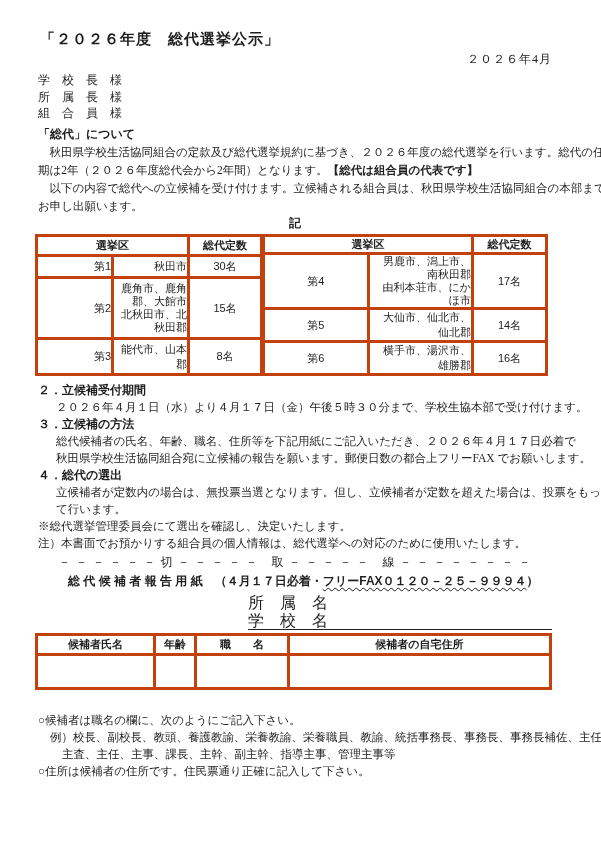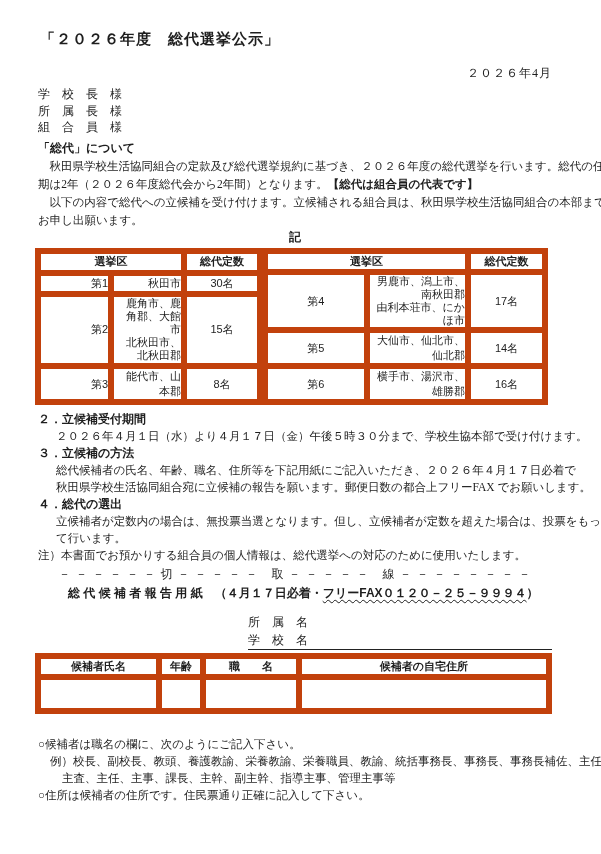--- a/index.html
+++ b/index.html
@@ -7,55 +7,55 @@
     width:601px;height:854px;background:#fff;overflow:hidden;
     font-family:"Liberation Serif","DejaVu Serif",serif;
     color:#1e1e1e;position:relative;box-sizing:border-box;
     padding:0 49px 0 38px;
   }
   .gothic{font-family:"Liberation Sans","DejaVu Sans",sans-serif;}
   .nowrap{white-space:nowrap;}
   .bold{font-weight:bold;}
 
   .doc-title{margin:30px 0 0 2px;font-size:15px;font-weight:bold;letter-spacing:1px;}
-  .issue-date{margin-top:16px;text-align:right;font-size:12px;letter-spacing:1px;}
+  .issue-date{margin-top:2px;text-align:right;font-size:12px;letter-spacing:1px;}
   .recipients{margin-top:4px;font-size:12px;line-height:16.5px;}
   .sender{margin-top:2px;text-align:right;font-size:12px;line-height:16.5px;}
 
   .about-heading{margin-top:4px;font-size:12px;font-weight:bold;line-height:17px;}
   .para{font-size:11.5px;line-height:18.2px;}
   .ki{font-size:12px;font-weight:bold;text-align:center;line-height:17px;}
 
   .sec-heading{font-size:12px;font-weight:bold;line-height:17px;}
   .sec-body{font-size:11.5px;line-height:17px;padding-left:18px;}
   .mt6{margin-top:6px;}
   .mt2{margin-top:2px;}
 
   .tables{display:flex;margin-left:-3px;margin-top:2px;}
   table{border-collapse:collapse;table-layout:fixed;font-size:11px;}
-  td,th{border:6px solid #c2410c;padding:0;font-weight:normal;}
+  td,th{border:3px solid #c2410c;padding:0;font-weight:normal;}
   th{font-weight:bold;text-align:center;}
   .t-left{width:228px;}
   .t-right{width:286px;margin-left:-1px;}
   .col-no{width:30px;text-align:right;}
   .col-no-r{width:32px;text-align:center;}
   .col-area{text-align:right;padding-left:5px;}
   .col-area div{line-height:13px;}
   .col-seats{width:70px;text-align:center;}
   .col-seats-r{width:71px;text-align:center;}
   .h18{height:18px;}
   .h20{height:20px;}
   .h32{height:32px;}
 
   .note-line{font-size:11.5px;line-height:17px;}
   .cutline{margin-top:2px;text-align:center;font-size:12px;line-height:17px;letter-spacing:1px;}
   .form-title{margin-top:1px;padding-left:30px;font-size:12px;font-weight:bold;line-height:18px;}
   .fax-wavy{text-decoration:underline;text-decoration-style:wavy;text-underline-offset:2px;text-decoration-thickness:1px;}
 
-  .form-fields{margin-top:12px;margin-left:210px;font-size:12px;}
+  .form-fields{margin-top:4px;margin-left:210px;font-size:16px;}
   .field-line{line-height:17.5px;}
   .field-underlined{border-bottom:1.5px solid #222;width:304px;box-sizing:border-box;}
 
   .cand-table{margin-left:-3px;margin-top:3px;width:517px;}
   .c-name{width:115px;text-align:center;}
   .c-age{width:38px;text-align:center;}
   .c-job{width:90px;text-align:center;margin-left:32px;}
   .c-addr{text-align:center;}
   .hrow{height:20px;}
   .erow{height:34px;}
@@ -148,20 +148,21 @@
   <div class="sec-body nowrap">２０２６年４月１日（水）より４月１７日（金）午後５時３０分まで、学校生協本部で受け付けます。</div>
 
   <div class="sec-heading gothic nowrap">３．立候補の方法</div>
   <div class="sec-body nowrap">総代候補者の氏名、年齢、職名、住所等を下記用紙にご記入いただき、２０２６年４月１７日必着で</div>
   <div class="sec-body nowrap">秋田県学校生活協同組合宛に立候補の報告を願います。郵便日数の都合上フリーFAX でお願いします。</div>
 
   <div class="sec-heading gothic nowrap">４．総代の選出</div>
   <div class="sec-body nowrap">立候補者が定数内の場合は、無投票当選となります。但し、立候補者が定数を超えた場合は、投票をもっ</div>
   <div class="sec-body nowrap">て行います。</div>
 
+  <div class="note-line nowrap">※総代選挙管理委員会にて選出を確認し、決定いたします。</div>
   <div class="note-line nowrap">注）本書面でお預かりする組合員の個人情報は、総代選挙への対応のために使用いたします。</div>
 
   <div class="cutline nowrap">－ － － － － － 切 － － － － －　取 － － － － －　線 － － － － － － － －</div>
 
   <div class="form-title gothic nowrap"><span>総 代 候 補 者 報 告 用 紙</span><span>　（４月１７日必着・</span><span class="fax-wavy">フリーFAX０１２０－２５－９９９４</span><span>）</span></div>
 
   <div class="form-fields">
     <div class="field-line nowrap">所　属　名</div>
     <div class="field-line field-underlined nowrap">学　校　名</div>
   </div>

